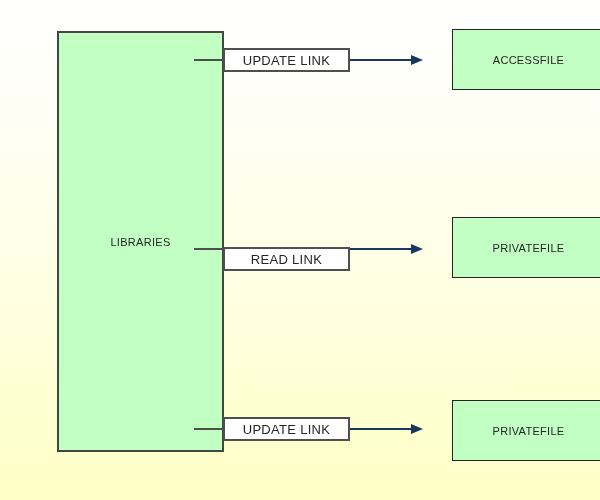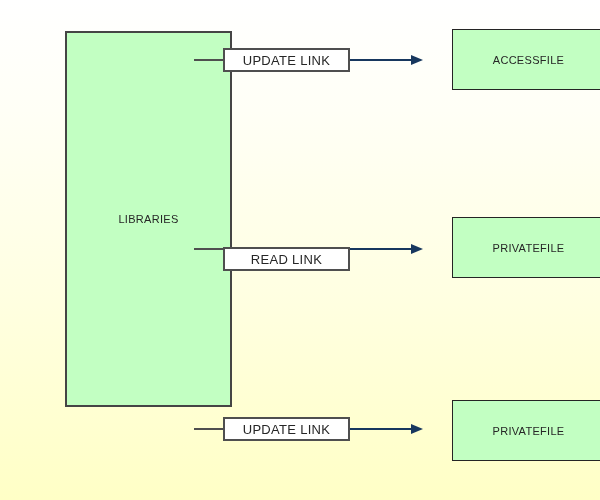--- a/index.html
+++ b/index.html
@@ -24,24 +24,24 @@
     flex-direction: row;
     align-items: center;
     justify-content: center;
     text-align: center;
     color: #262626;
     font-size: 11px;
     letter-spacing: 0.3px;
     margin-left: 29px;
   }
   .libraries-node {
-    left: 36px;
+    left: 28px;
     top: 31px;
     width: 167px;
-    height: 376px;
+    height: 421px;
     border: 2px solid #454545;
     align-items: center;
   }
   .file-node {
     left: 423px;
     width: 153px;
     height: 61px;
     border: 1px solid #242424;
     line-height: 14px;
   }

